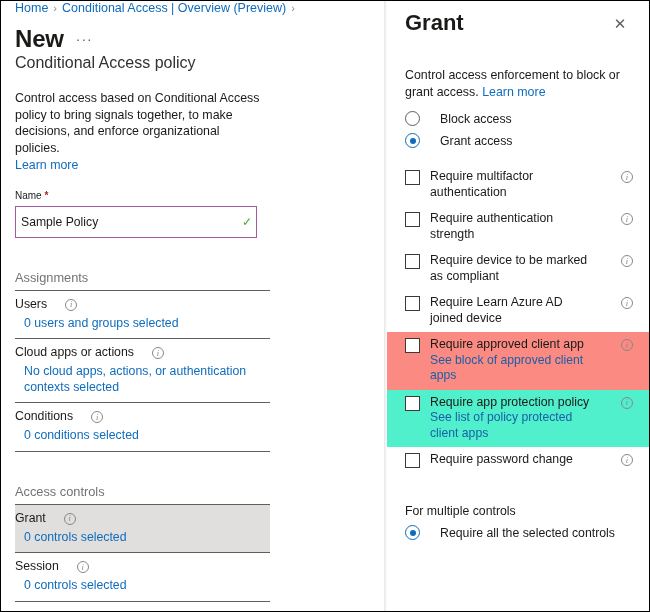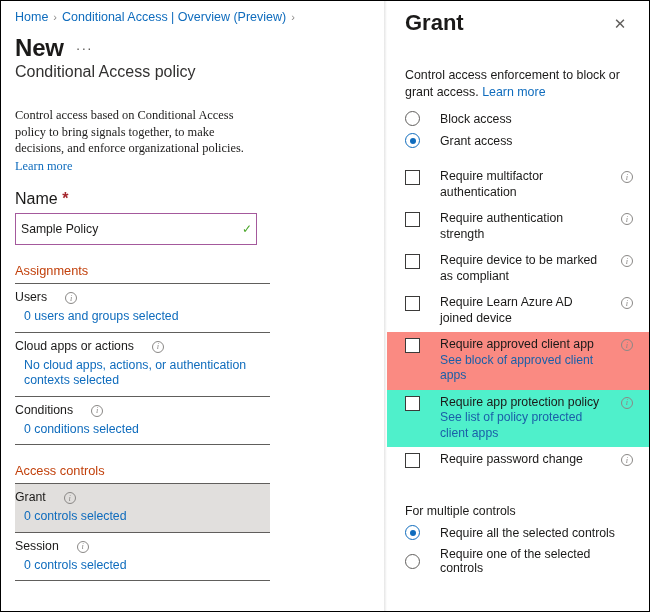--- a/index.html
+++ b/index.html
@@ -28,21 +28,20 @@
     position: absolute;
     left: 0; top: 0;
     width: 383px; height: 100%;
     background: #ffffff;
     padding: 0 14px;
   }
   .breadcrumb {
     display: flex;
     align-items: center;
     gap: 5px;
-    padding-top: 9px;
     font-size: 12.5px;
     white-space: nowrap;
   }
   .crumb-link {
     color: #0f6cbd;
     cursor: pointer;
   }
   .crumb-sep {
     color: #8a8886;
     font-size: 11px;
@@ -68,36 +67,35 @@
     line-height: 1;
     position: relative;
     top: -3px;
   }
   .subtitle {
     margin-top: 3px;
     font-size: 16px;
     color: #323130;
   }
   .intro {
-    margin-top: 26px;
+    margin-top: 18px;
     font-size: 12.4px;
     line-height: 16.5px;
     color: #1b1a19;
     max-width: 250px;
-    font-family: Liberation Serif, serif;
   }
   .link {
     color: #0f6cbd;
     cursor: pointer;
   }
   .intro .link { display: inline-block; margin-top: 1px; }
 
   .field-label {
     margin-top: 16px;
-    font-size: 16px;
+    font-size: 10px;
     color: #1b1a19;
   }
   .req-star { color: #a4262c; font-weight: 700; }
   .name-input-wrap {
     margin-top: 5px;
     width: 242px;
     height: 32px;
     border: 1px solid #a4599c;
     display: flex;
     align-items: center;
@@ -115,23 +113,23 @@
     height: 100%;
   }
   .valid-check {
     width: 18px;
     display: flex; align-items: center; justify-content: center;
     color: #4ca72c;
     font-size: 12px;
   }
 
   .section-head {
-    margin-top: 18px;
+    margin-top: 32px;
     font-size: 12.8px;
-    color: #c2410c;
+    color: #737373;
     padding-bottom: 5px;
   }
   .rule {
     height: 1px;
     background: #605e5c;
     width: 255px;
   }
   .group {
     width: 255px;
   }
@@ -253,21 +251,20 @@
     margin-top: 16px;
   }
   .ctl-row {
     display: flex;
     align-items: flex-start;
     padding: 5px 0 6px 0;
     margin-left: -18px;
     padding-left: 18px;
     padding-right: 18px;
     width: 264px;
-    gap: 10px;
   }
   .ctl-row.hl-red { background: #fa8a82; }
   .ctl-row.hl-cyan { background: #4ff0cb; }
   .checkbox {
     width: 15px; height: 15px;
     border: 1px solid #3b3a39;
     background: #ffffff;
     flex: none;
     margin-top: 1px;
     cursor: pointer;
@@ -506,21 +503,17 @@
       </div>
 
     </div>
 
     <div class="multi-head">For multiple controls</div>
     <div class="multi-radios">
       <div class="radio-row">
         <span class="radio checked"></span>
         <span class="radio-label">Require all the selected controls</span>
       </div>
-      <div class="radio-row">
-        <span class="radio"></span>
-        <span class="radio-label">Require one of the selected controls</span>
-      </div>
     </div>
 
   </div>
 
 </div>
 
 </body></html>

